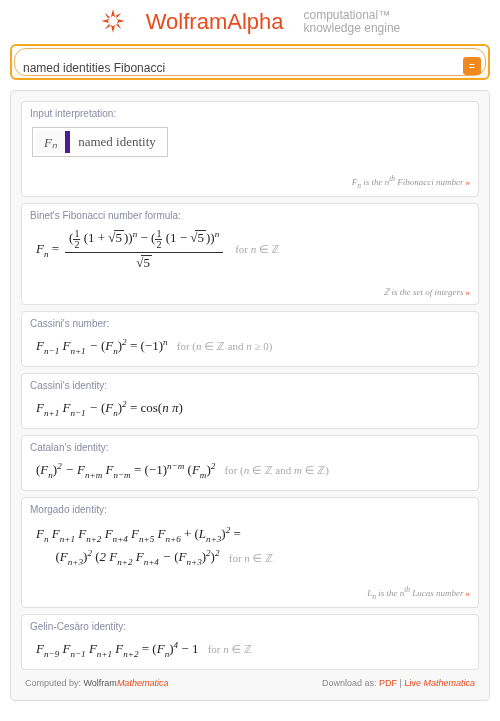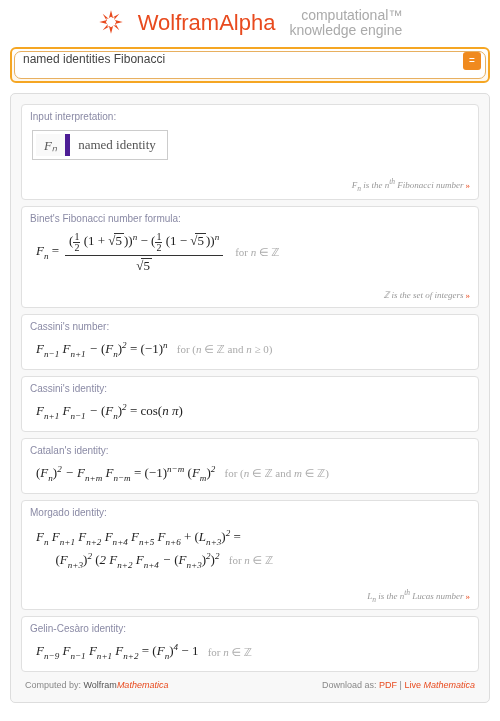--- a/index.html
+++ b/index.html
@@ -11,50 +11,50 @@
     font-size: 11px;
     color: #555;
   }
   .header {
     text-align: center;
     padding: 8px 0 4px 0;
   }
   .logo {
     display: inline-flex;
     align-items: center;
-    gap: 14px;
+    gap: 20px;
   }
   .logo-text {
     font-size: 22px;
     color: #e84a1e;
     font-weight: normal;
   }
   .logo-sub {
-    font-size: 14px;
+    font-size: 12px;
     color: #aaa;
     line-height: 1.1;
-    text-align: right;
+    text-align: left;
     display: inline-block;
   }
   .spiky {
     display: inline-block;
     vertical-align: middle;
   }
   .search-wrap {
     margin: 4px 10px 10px 10px;
     border: 2px solid #f5a623;
     border-radius: 6px;
     padding: 2px;
     background: linear-gradient(#fff,#fef7ec);
   }
   .search-inner {
     border: 1px solid #e8b060;
-    border-radius: 7px;
+    border-radius: 12px;
     display: flex;
-    align-items: flex-start;
+    align-items: flex-end;
     background: #fff;
     height: 26px;
   }
   .search-input {
     flex: 1;
     border: none;
     outline: none;
     padding: 0 8px;
     font-size: 12px;
     color: #444;

